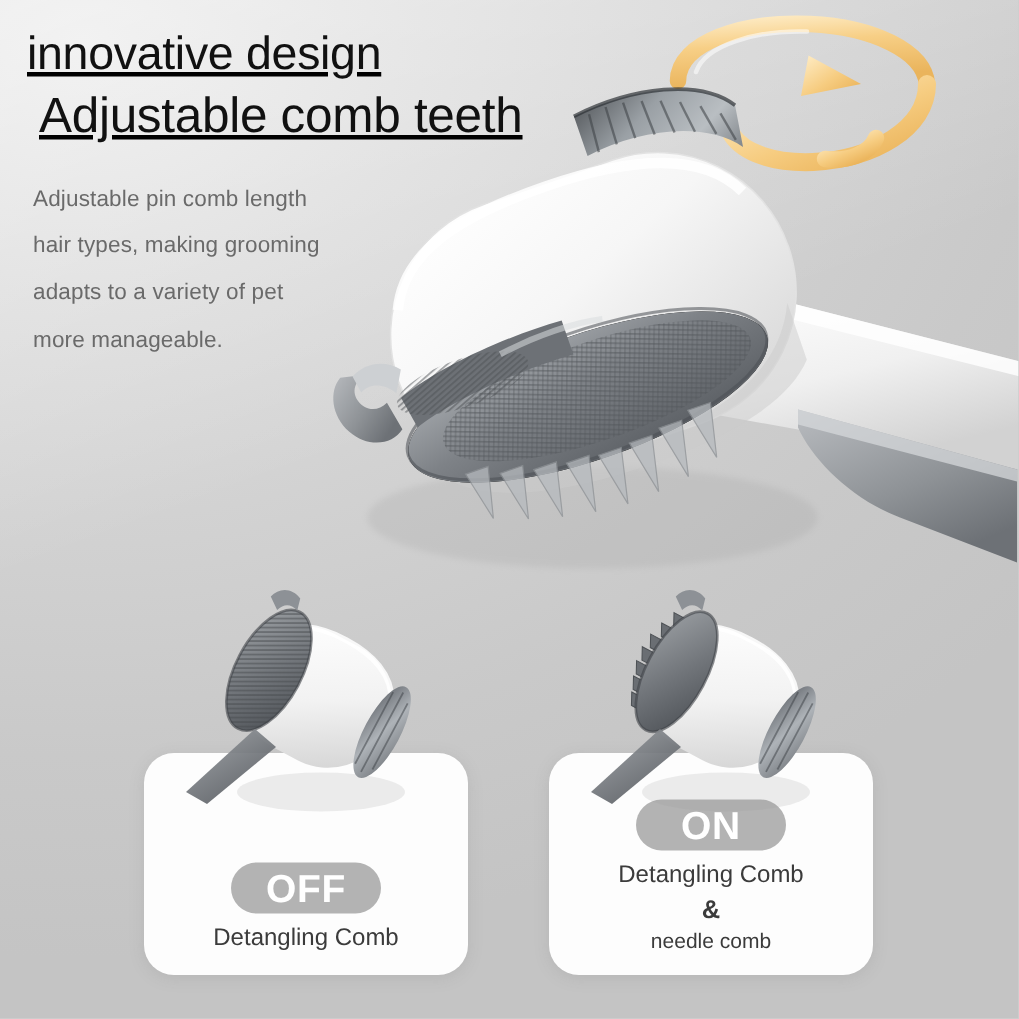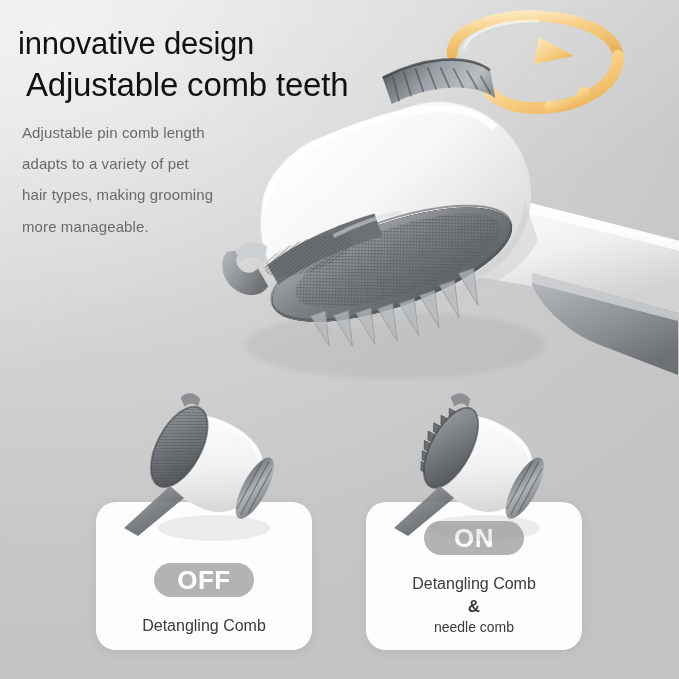--- a/index.html
+++ b/index.html
@@ -13,21 +13,21 @@
     background:
       radial-gradient(120% 90% at 8% 4%, #e9e9e9 0%, #dcdcdc 28%, #d2d2d2 52%, #c9c9c9 78%, #c4c4c4 100%);
   }
   .bg-soft{
     position:absolute;inset:0;
     background:linear-gradient(160deg,rgba(255,255,255,.45) 0%,rgba(255,255,255,0) 42%);
     pointer-events:none;
   }
 
   
-  .head-wrap{position:absolute;left:18px;top:24px;width:430px;}
+  .head-wrap{position:absolute;left:18px;top:16px;width:430px;text-decoration:underline;}
   .h-line1{
     font-size:31px;line-height:1.28;color:#111;letter-spacing:-.2px;
     white-space:nowrap;
   }
   .h-line2{
     font-size:33px;line-height:1.26;color:#111;letter-spacing:-.2px;
     margin-left:8px;white-space:nowrap;
   }
   .body-copy{
     position:absolute;left:22px;top:106px;width:250px;
@@ -51,21 +51,21 @@
   #card-on{left:366px;}
   .card-inner{
     position:absolute;left:0;right:0;bottom:0;top:0;
     display:flex;flex-direction:column;align-items:center;
     justify-content:flex-end;padding-bottom:14px;
   }
   .badge{
     width:100px;height:34px;border-radius:17px;background:#b3b3b3;
     display:flex;align-items:center;justify-content:center;
     color:#fff;font-size:26px;font-weight:700;letter-spacing:.5px;
-    margin-bottom:20px;
+    margin-bottom:8px;
   }
   .card-label{
     font-size:16px;color:#3b3b3b;text-align:center;line-height:1.18;
   }
   .card-label.small{font-size:14px;}
   .amp{font-size:17px;font-weight:700;color:#3b3b3b;line-height:1.15;}
   .card-caption-stack{display:flex;flex-direction:column;align-items:center;gap:3px;}
 
   
   .attach{position:absolute;width:190px;height:170px;}
@@ -79,22 +79,22 @@
 <div id="stage">
   <div class="bg-soft"></div>
 
   <div class="head-wrap">
     <div class="h-line1">innovative design</div>
     <div class="h-line2">Adjustable comb teeth</div>
   </div>
 
   <div class="body-copy">
     <div>Adjustable pin comb length</div>
+    <div>hair types, making grooming</div>
     <div>adapts to a variety of pet</div>
-    <div>hair types, making grooming</div>
     <div>more manageable.</div>
   </div>
 
   <div class="rot-arrow">
     <svg width="215" height="120" viewBox="0 0 215 120">
       <defs>
         <linearGradient id="goldA" x1="0" y1="0" x2="0.3" y2="1">
           <stop offset="0%" stop-color="#fde9c0"></stop>
           <stop offset="40%" stop-color="#f7cf86"></stop>
           <stop offset="100%" stop-color="#eab45c"></stop>

